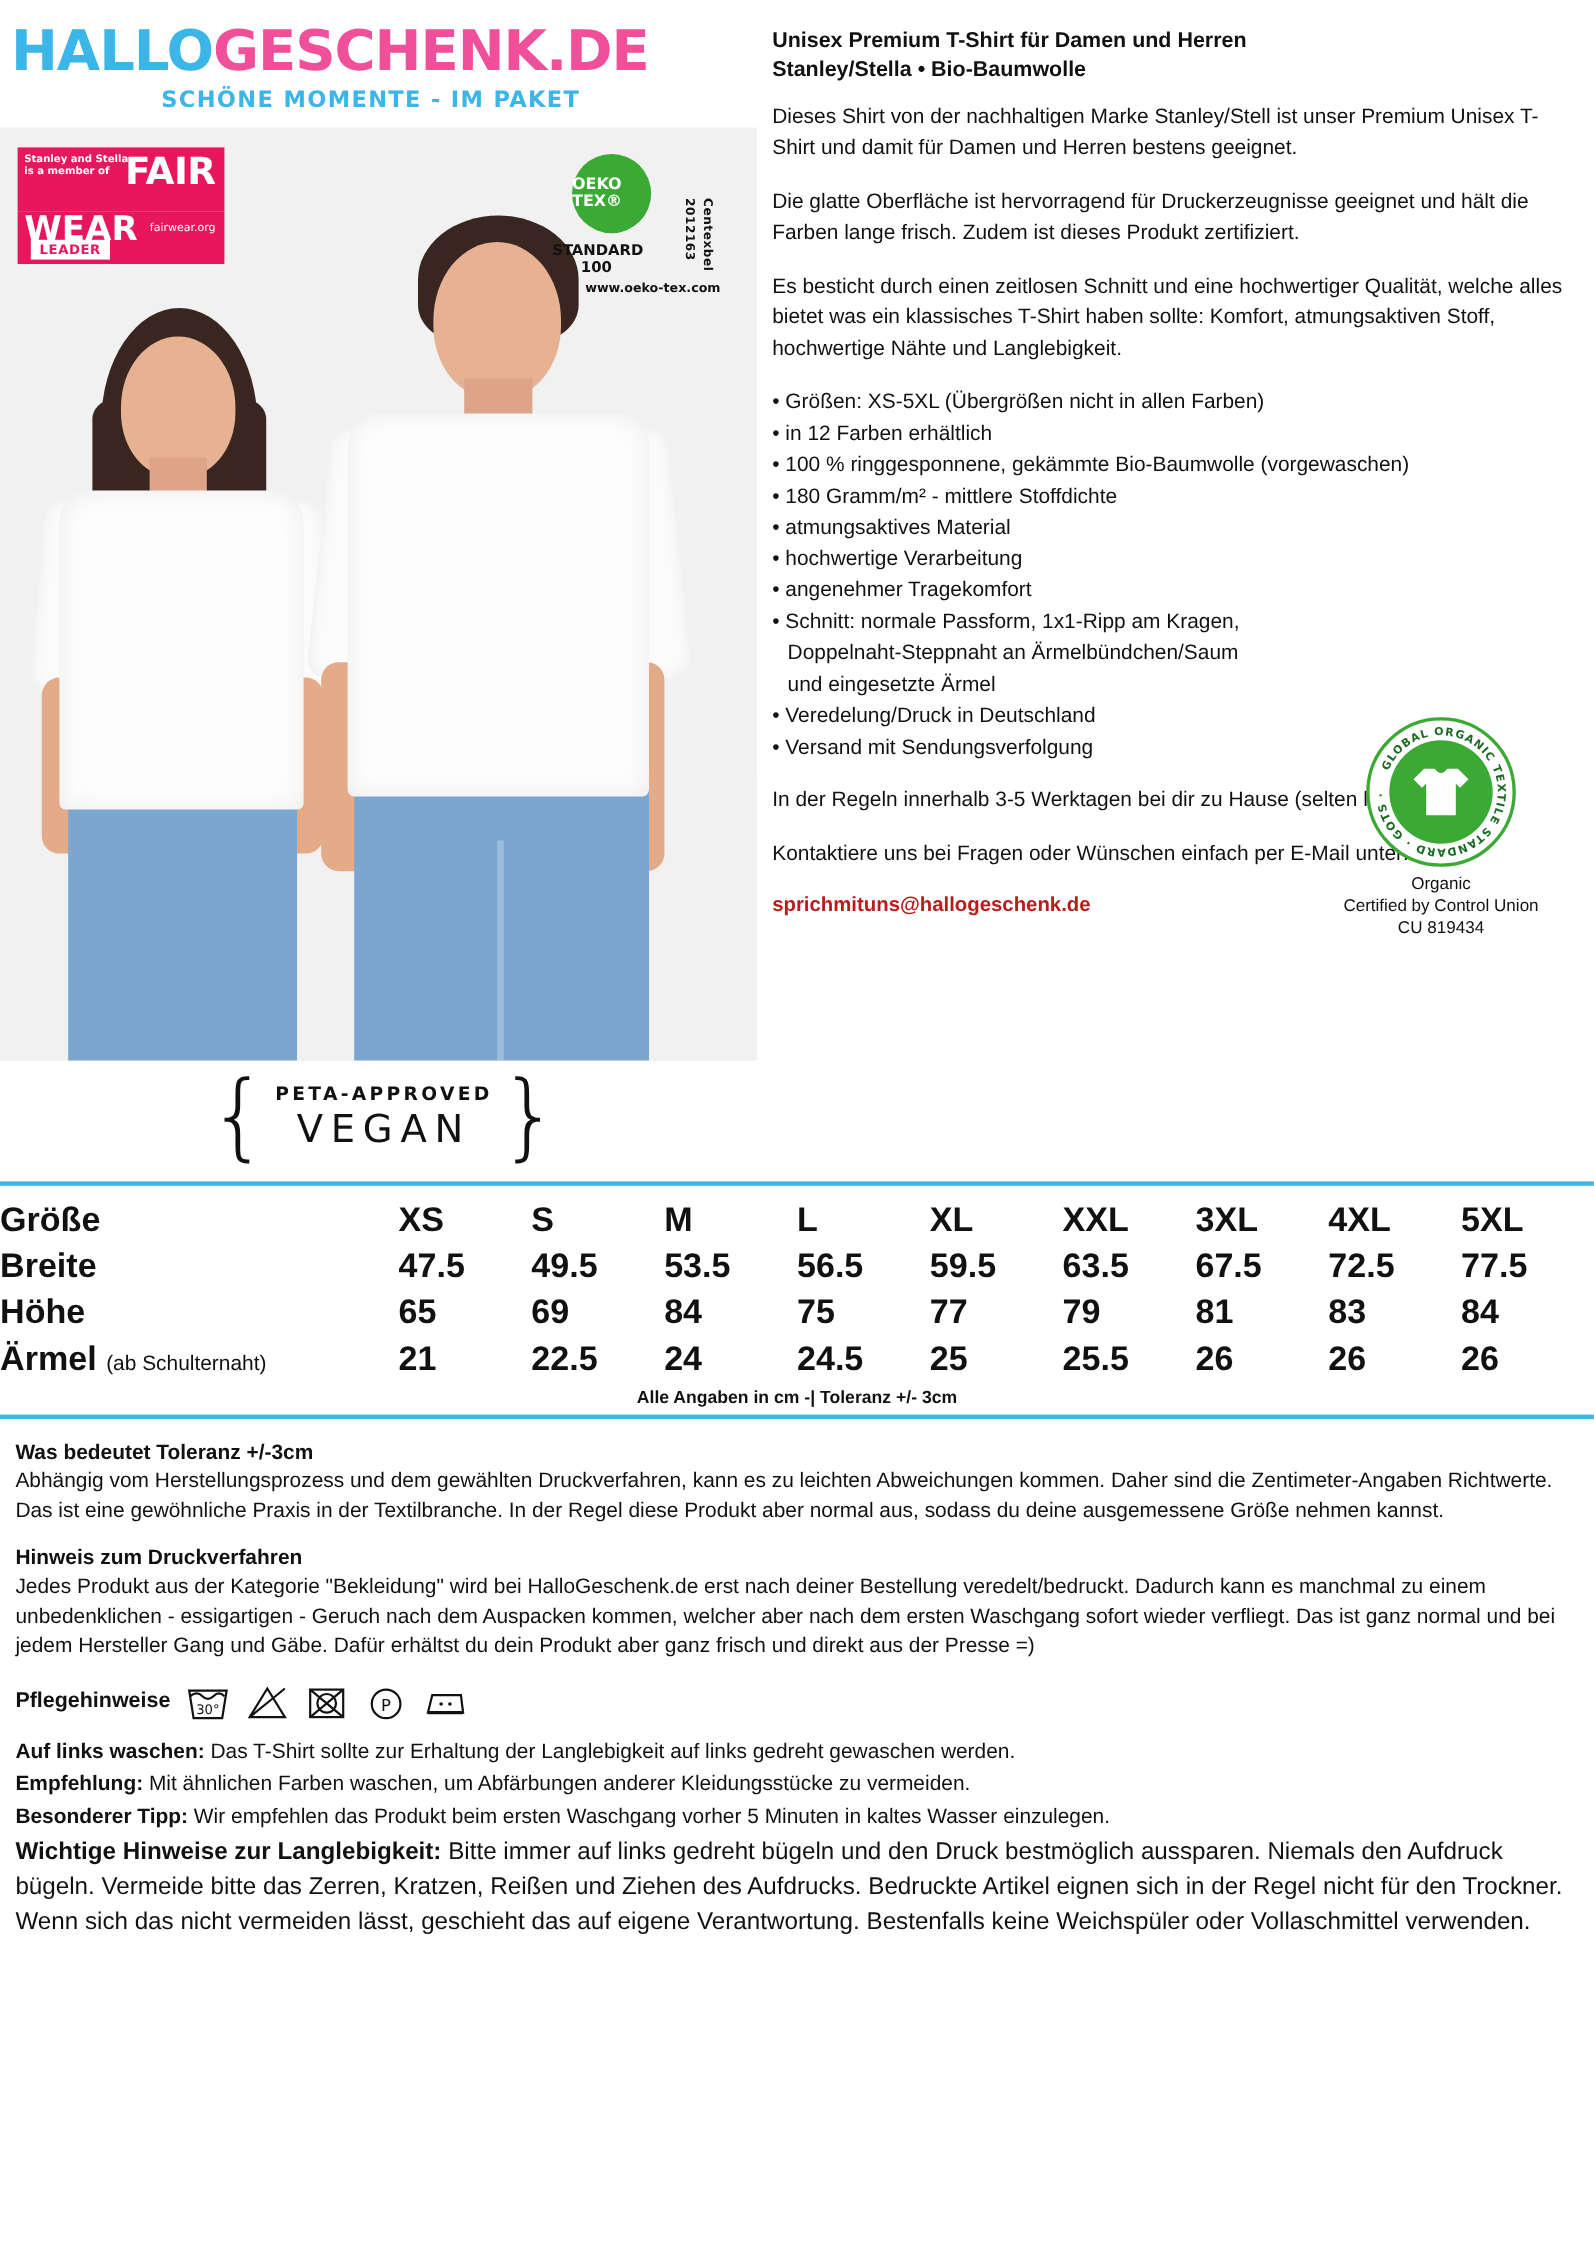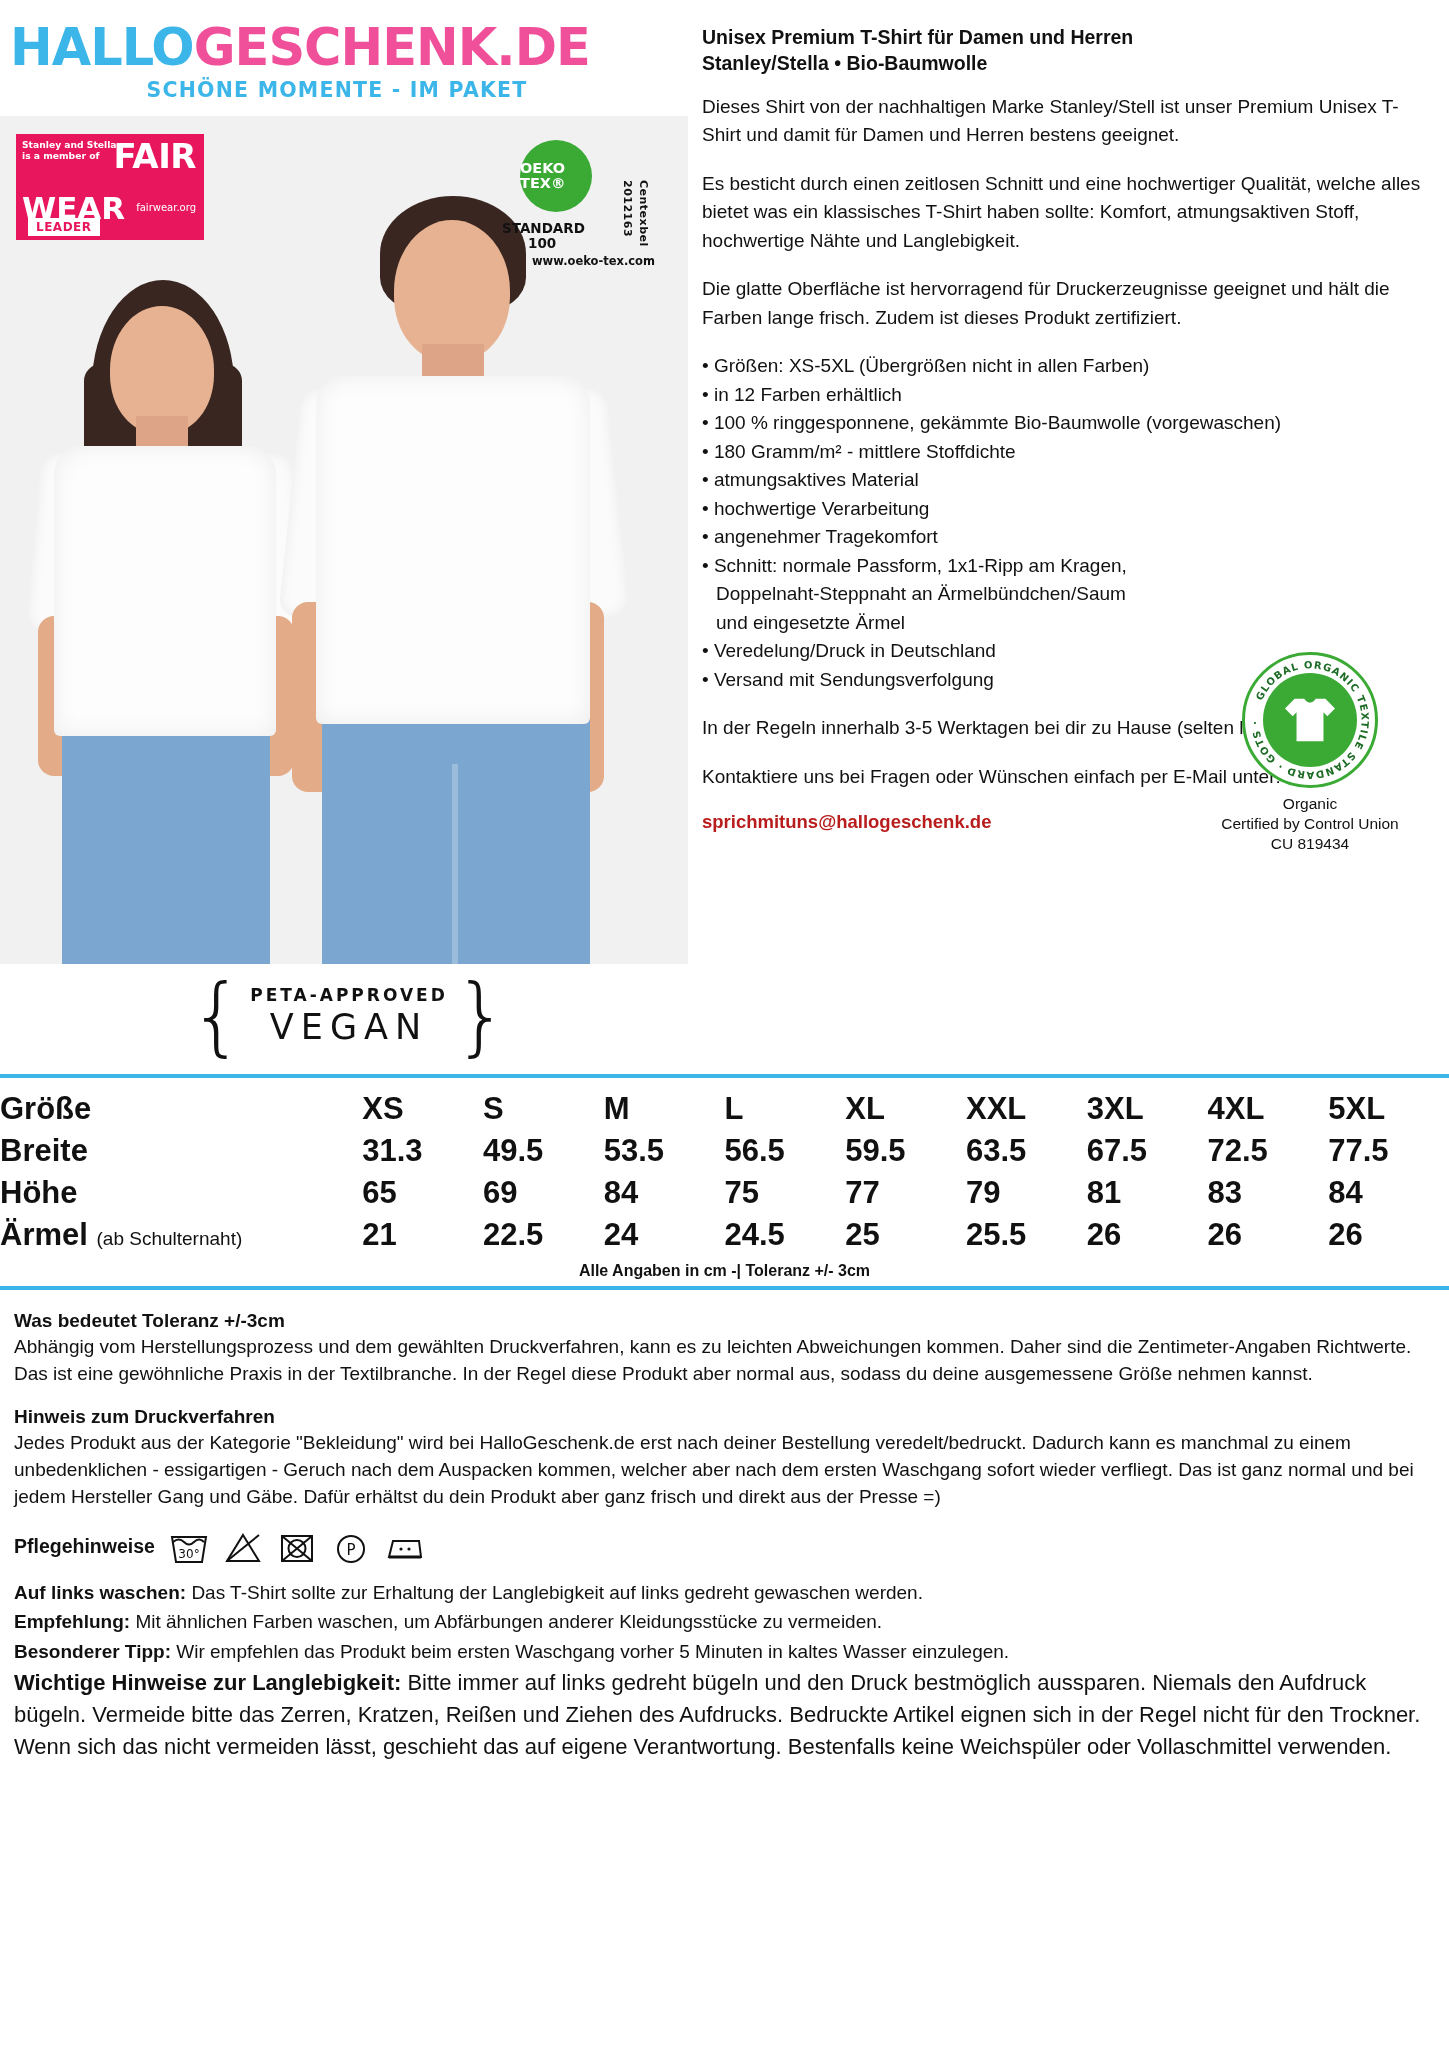--- a/index.html
+++ b/index.html
@@ -282,22 +282,22 @@
       </div>
     </div>
 
     <div class="right-col">
       <div class="rt-title">
         <div>Unisex Premium T-Shirt für Damen und Herren</div>
         <div>Stanley/Stella  •  Bio-Baumwolle</div>
       </div>
 
       <p class="rt-p">Dieses Shirt von der nachhaltigen Marke Stanley/Stell ist unser Premium Unisex T-Shirt und damit für Damen und Herren bestens geeignet.</p>
+      <p class="rt-p">Die glatte Oberfläche ist hervorragend für Druckerzeugnisse geeignet und hält die Farben lange frisch. Zudem ist dieses Produkt zertifiziert.</p>
       <p class="rt-p">Es besticht durch einen zeitlosen Schnitt und eine hochwertiger Qualität, welche alles bietet was ein klassisches T-Shirt haben sollte: Komfort, atmungsaktiven Stoff, hochwertige Nähte und Langlebigkeit.</p>
-      <p class="rt-p">Die glatte Oberfläche ist hervorragend für Druckerzeugnisse geeignet und hält die Farben lange frisch. Zudem ist dieses Produkt zertifiziert.</p>
 
       <div class="rt-list">
         <div>• Größen: XS-5XL (Übergrößen nicht in allen Farben)</div>
         <div>• in 12 Farben erhältlich</div>
         <div>• 100 % ringgesponnene, gekämmte Bio-Baumwolle (vorgewaschen)</div>
         <div>• 180 Gramm/m² - mittlere Stoffdichte</div>
         <div>• atmungsaktives Material</div>
         <div>• hochwertige Verarbeitung</div>
         <div>• angenehmer Tragekomfort</div>
         <div>• Schnitt: normale Passform, 1x1-Ripp am Kragen,</div>
@@ -346,21 +346,21 @@
         <td class="val">M</td>
         <td class="val">L</td>
         <td class="val">XL</td>
         <td class="val">XXL</td>
         <td class="val">3XL</td>
         <td class="val">4XL</td>
         <td class="val">5XL</td>
       </tr>
       <tr>
         <td class="lbl"><span>Breite</span></td>
-        <td class="val">31.3</td>
+        <td class="val">47.5</td>
         <td class="val">49.5</td>
         <td class="val">53.5</td>
         <td class="val">56.5</td>
         <td class="val">59.5</td>
         <td class="val">63.5</td>
         <td class="val">67.5</td>
         <td class="val">72.5</td>
         <td class="val">77.5</td>
       </tr>
       <tr>

